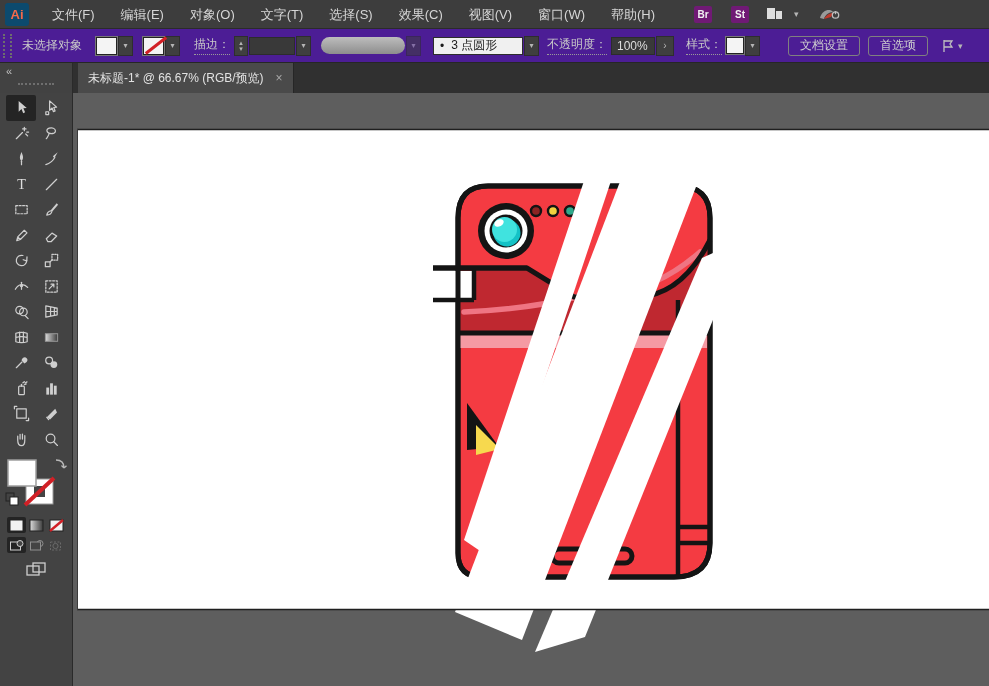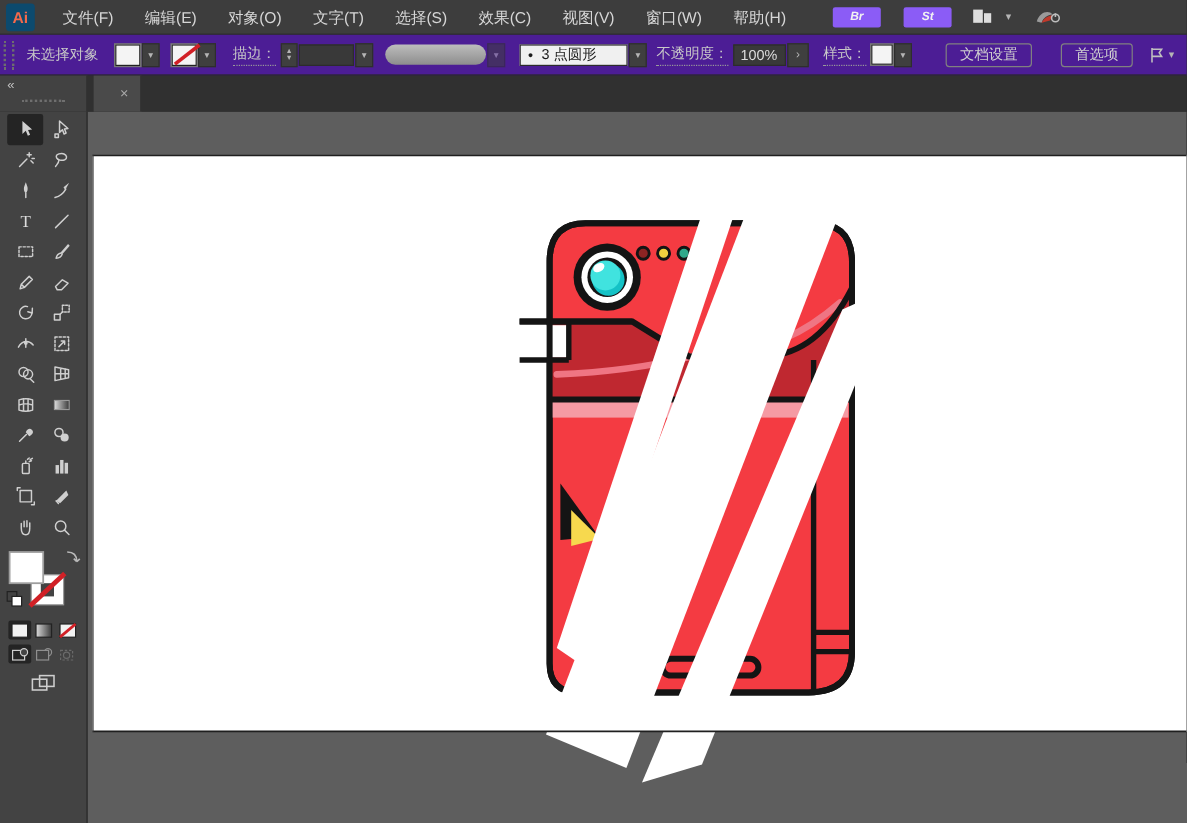--- a/index.html
+++ b/index.html
@@ -6,22 +6,22 @@
   .app{position:relative;width:989px;height:686px;overflow:hidden;
        font-family:"Liberation Sans","DejaVu Sans",sans-serif;
        -webkit-font-smoothing:antialiased;user-select:none;}
   
   .menubar{position:absolute;left:0;top:0;width:100%;height:29px;background:#3d3d3d;
            display:flex;align-items:center;color:#d6d6d6;font-size:13px;border-bottom:1px solid #2b2b2b;box-sizing:border-box;}
   .ai-logo{width:24px;height:23px;margin:0 10px 0 5px;background:#0c4a6e;border-radius:3px;
            color:#f4694b;font-weight:bold;font-size:13px;display:flex;align-items:center;justify-content:center;}
   .menu-item{padding:0 13px;line-height:29px;cursor:default;}
   .mb-right{display:flex;align-items:center;margin-left:26px;gap:9px;}
-  .sq-icon{width:40px;height:17px;background:#8b5cf6;border-radius:2px;color:#f2f2f2;
-           font-size:10px;font-weight:bold;display:flex;align-items:center;justify-content:center;font-style:italic;}
+  .sq-icon{width:18px;height:17px;background:#701a75;border-radius:2px;color:#f2f2f2;
+           font-size:10px;font-weight:bold;display:flex;align-items:center;justify-content:center;}
   .chev{color:#b5b5b5;font-size:9px;margin-left:2px;}
   
   .controlbar{position:absolute;left:0;top:29px;width:100%;height:34px;background:#4c1d95;
               border-bottom:1px solid #262626;box-sizing:border-box;display:flex;align-items:center;
               color:#c8c8c8;font-size:12px;}
   .grip{width:5px;height:24px;margin:0 6px 0 3px;border-left:2px dotted #6e6e6e;border-right:2px dotted #6e6e6e;}
   .cb-label{margin:0 4px;}
   .cb-label.u{border-bottom:1px dotted #9a9a9a;padding-bottom:1px;}
   .swatch{width:19px;height:16px;background:#f4f4f4;border:1px solid #222;box-shadow:0 0 0 1px #777;position:relative;}
   .swatch.none:before{content:"";position:absolute;left:-1px;top:6px;width:26px;height:3px;background:var(--stroke-none-red);
@@ -29,21 +29,21 @@
   .ddbtn{width:13px;height:18px;background:#3f3f3f;border:1px solid #2e2e2e;color:#b5b5b5;font-size:8px;
          display:flex;align-items:center;justify-content:center;margin-left:1px;}
   .stepper{width:12px;height:18px;background:#3f3f3f;border:1px solid #2e2e2e;color:#b5b5b5;font-size:7px;
            display:flex;flex-direction:column;align-items:center;justify-content:center;line-height:6px;margin-right:1px;}
   .darkfield{height:18px;background:#393939;border:1px solid #2c2c2c;color:#ddd;display:flex;align-items:center;
              padding:0 5px;box-sizing:border-box;}
   .brushpill{width:84px;height:17px;border-radius:9px;background:linear-gradient(#bdbdbd,#8d8d8d);margin-left:10px;}
   .whitefield{height:18px;background:#f0f0f0;color:#1b1b1b;display:flex;align-items:center;padding:0 6px;
               border:1px solid #2c2c2c;box-sizing:border-box;}
   .cbbtn{height:20px;border:1px solid #808080;border-radius:3px;color:#cfcfcf;display:flex;align-items:center;
-         padding:0 11px;margin-left:24px;background:transparent;font-size:12px;}
+         padding:0 11px;margin-left:8px;background:transparent;font-size:12px;}
   
   .tabrow{position:absolute;left:0;top:63px;width:100%;height:30px;background:#303030;}
   .panel-head{position:absolute;left:0;top:0;width:73px;height:30px;background:#424242;border-right:1px solid #2a2a2a;box-sizing:border-box;}
   .collapse{position:absolute;left:6px;top:2px;color:#c2c2c2;font-size:11px;letter-spacing:-1px;}
   .grip-dots{position:absolute;left:18px;top:20px;width:36px;border-top:2px dotted #6f6f6f;}
   .doc-tab{position:absolute;left:78px;top:0;height:30px;background:#4a4a4a;display:flex;align-items:center;
            padding:0 10px;color:#e2e2e2;font-size:12px;border-right:1px solid #262626;}
   .tab-close{margin-left:12px;color:#a8a8a8;font-size:12px;}
   
   .main{position:absolute;left:0;top:93px;width:100%;height:593px;}
@@ -131,20 +131,21 @@
     </svg>
     <span class="chev">▾</span>
   </div>
 
   <div class="tabrow">
     <div class="panel-head">
       <span class="collapse">«</span>
       <div class="grip-dots"></div>
     </div>
     <div class="doc-tab">
+      <span>未标题-1* @ 66.67% (RGB/预览)</span>
       <span class="tab-close">×</span>
     </div>
   </div>
 
   <div class="main">
 
     <aside class="toolspanel">
       <div class="tgrid">
         <div class="tool sel">
           <svg class="ti" viewBox="0 0 18 18">

